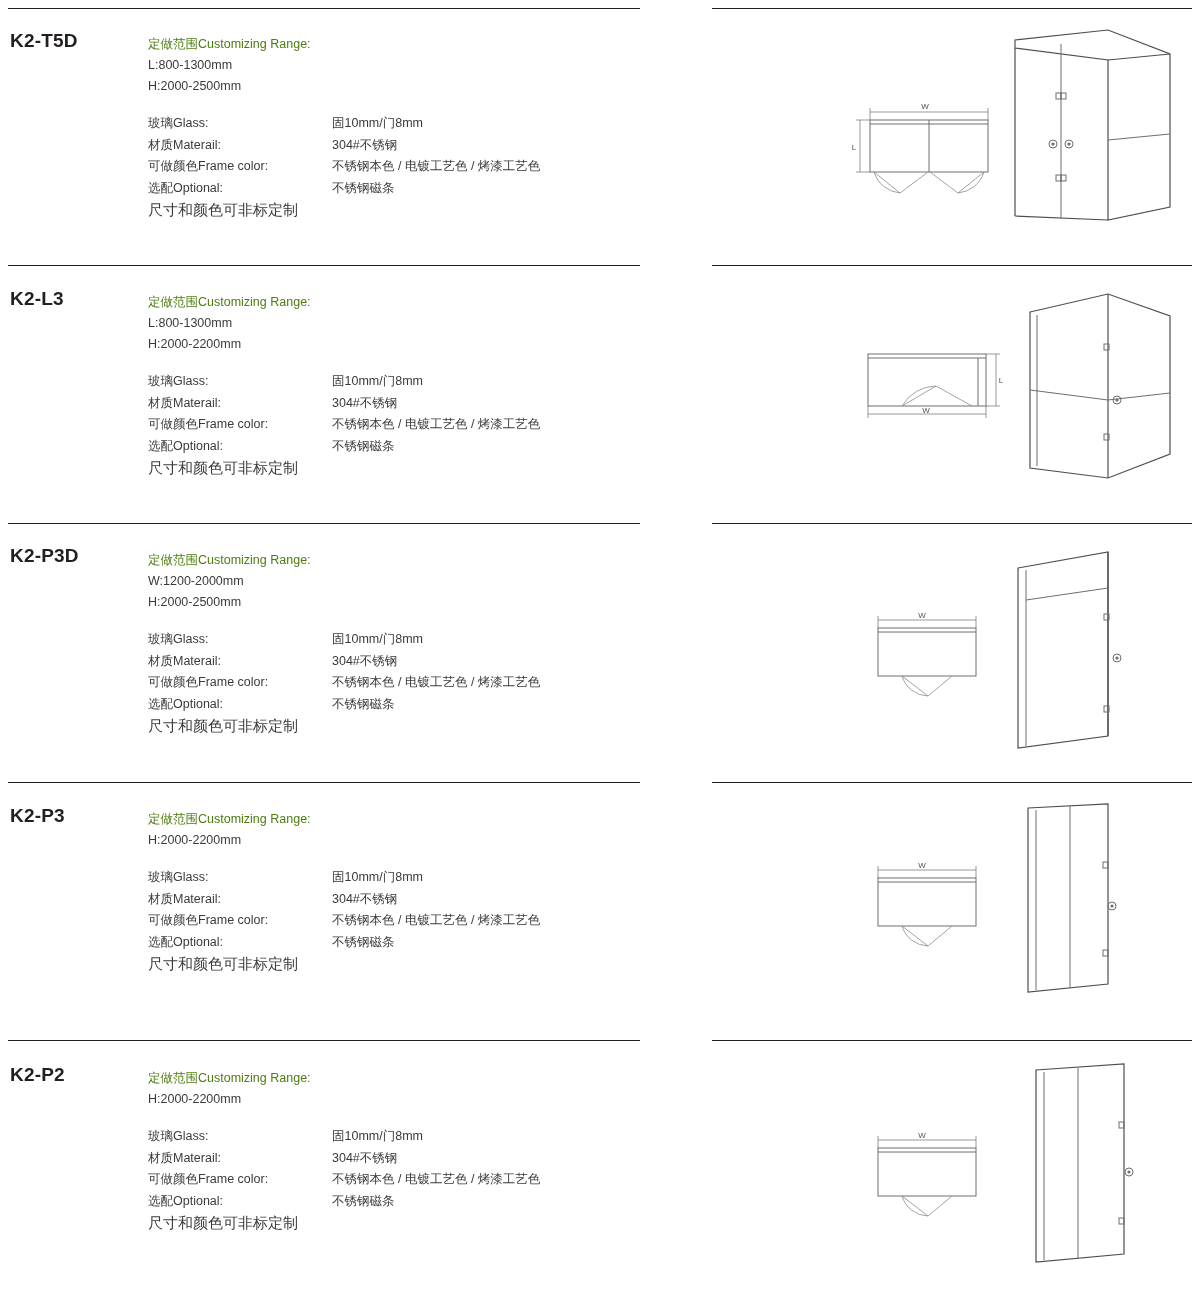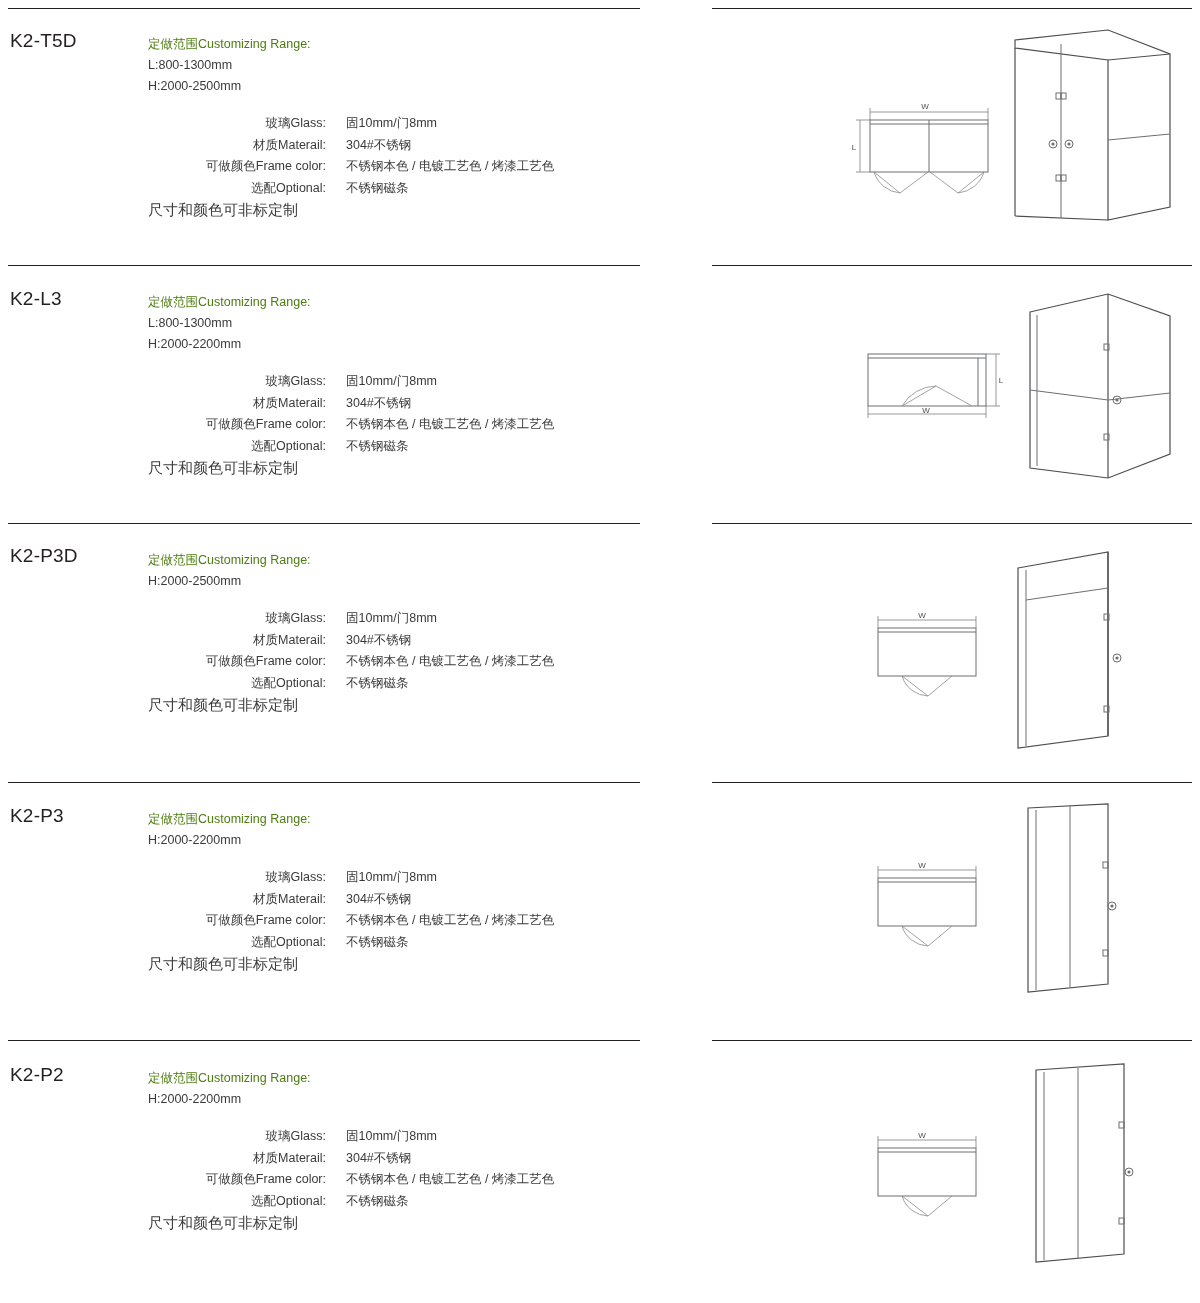--- a/index.html
+++ b/index.html
@@ -14,33 +14,33 @@
 
   .product{position:relative;width:1200px;}
   .rule{position:absolute;height:1px;background:#231f20;}
   .rule.left{left:8px;width:632px;}
   .rule.right{left:712px;width:480px;}
 
   .model{
     position:absolute;
     left:10px;
     font-size:19px;
-    font-weight:normal;
+    font-weight:bold;
     letter-spacing:.2px;
     color:#231f20;
     white-space:nowrap;
   }
 
   .specs{position:absolute;left:148px;font-size:12.5px;line-height:21px;color:#3a3a3a;}
   .specs .rangeline{white-space:nowrap;}
   .specs .range-title{color:#4d7c0f;}
   .gap{height:16px;}
   .tbl{border-collapse:collapse;}
   .tbl td{padding:0;vertical-align:top;font-size:12.5px;line-height:21.5px;color:#3a3a3a;white-space:nowrap;}
-  .tbl td.k{width:178px;padding-right:20px;text-align:right;}
+  .tbl td.k{width:178px;padding-right:6px;}
   .note{font-size:15px;line-height:21.5px;color:#3a3a3a;white-space:nowrap;}
 
   .drawing{position:absolute;}
   svg{display:block;overflow:visible;}
   .ln{stroke:#6d6e71;stroke-width:1;fill:none;}
   .ln2{stroke:#4d4e51;stroke-width:1.2;fill:none;}
   .thin{stroke:#8a8c8e;stroke-width:.8;fill:none;}
   .dim{stroke:#6d6e71;stroke-width:.7;fill:none;}
   .lbl{font-family:"Liberation Sans","DejaVu Sans",sans-serif;font-size:8px;fill:#4d4e51;}
   .knob{fill:none;stroke:#6d6e71;stroke-width:1;}
@@ -198,20 +198,21 @@
   </div>
 
   <div class="product">
     <div class="rule left" style="top:523px;"></div>
     <div class="rule right" style="top:523px;"></div>
 
     <div class="model" style="top:545px;">K2-P3D</div>
 
     <div class="specs" style="top:550px;">
       <div class="range-title">定做范围Customizing Range:</div>
+      <div class="rangeline">W:1200-2000mm</div>
       <div class="rangeline">H:2000-2500mm</div>
       <div class="gap"></div>
       <table class="tbl">
         <tbody>
             <tr>
           <td class="k">玻璃Glass:</td>
           <td>固10mm/门8mm</td>
         </tr>
         <tr>
           <td class="k">材质Materail:</td>

